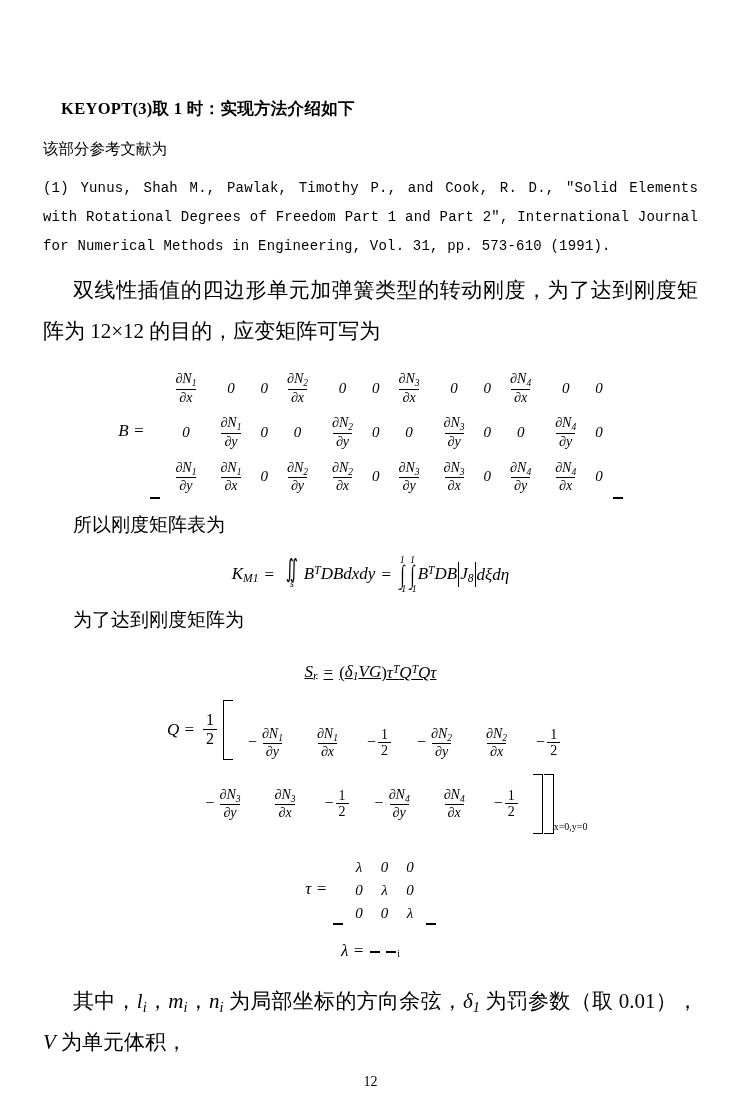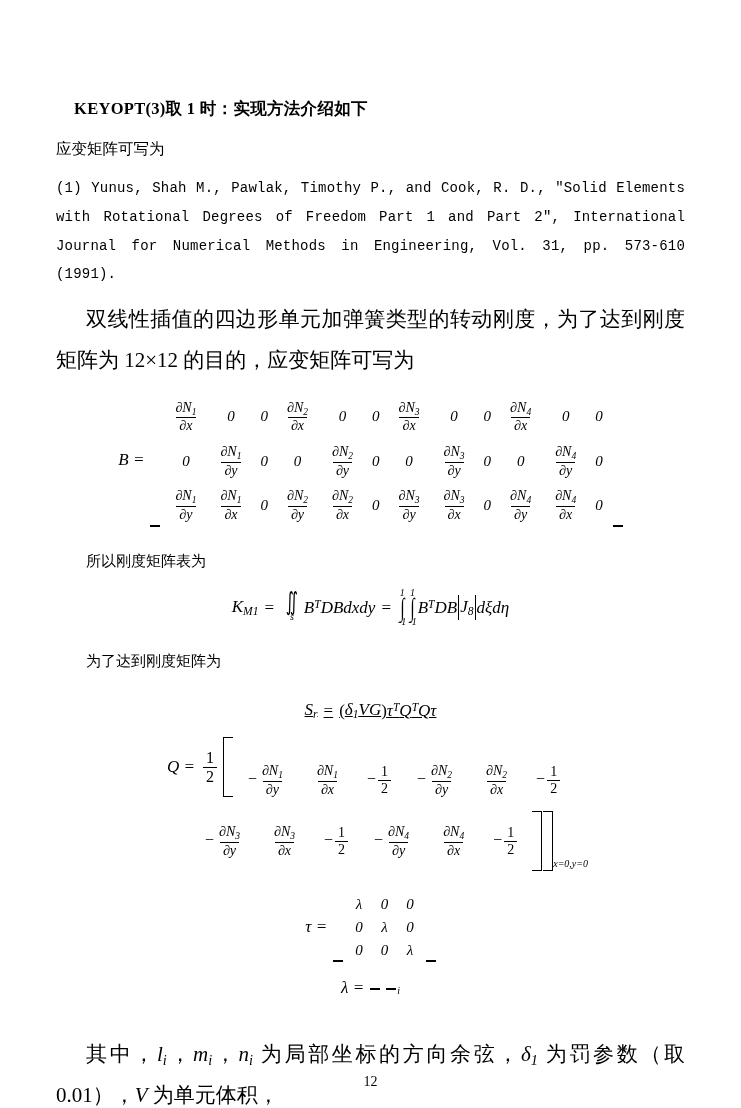--- a/index.html
+++ b/index.html
@@ -14,21 +14,21 @@
     font-family: "Liberation Serif", serif;
     color: #000000;
     overflow: hidden;
   }
   .page {
     position: absolute;
     left: 0; top: 0;
     width: 741px;
     height: 1108px;
     box-sizing: border-box;
-    padding: 0 56px;
+    padding: 0 43px;
   }
   .heading {
     margin-top: 98px;
     font-family: "Liberation Serif", serif;
     font-weight: bold;
     font-size: 16.5px;
     letter-spacing: 0.3px;
     padding-left: 18px;
   }
   .para {
@@ -45,23 +45,23 @@
     letter-spacing: 0.2px;
   }
   .body-cn {
     font-size: 21px;
     line-height: 1.95;
     margin-top: 10px;
     text-align: justify;
     text-indent: 30px;
   }
   .body-cn-noindent {
-    font-size: 15px;
+    font-size: 19px;
     line-height: 1.9;
-    margin-top: 20px;
+    margin-top: 8px;
     text-indent: 30px;
   }
   
   .math { font-family: "Liberation Serif", serif; font-style: italic; }
   .frac {
     display: inline-flex;
     flex-direction: column;
     align-items: center;
     vertical-align: middle;
     font-style: italic;
@@ -155,33 +155,32 @@
   .pagenum {
     position: absolute;
     bottom: 18px;
     left: 0;
     width: 741px;
     text-align: center;
     font-size: 14px;
   }
   .small-sub-right {
     font-size: 10px;
-    font-style: italic;
     align-self: flex-end;
     padding-bottom: 2px;
   }
 </style>
 </head>
 <body>
 
 <div class="page">
 
   <div class="heading">KEYOPT(3)取 1 时：实现方法介绍如下</div>
 
-  <div class="para">应变矩阵可写为</div>
+  <div class="para">该部分参考文献为</div>
 
   <div class="mono-ref">(1) Yunus, Shah M., Pawlak, Timothy P., and Cook, R. D., "Solid Elements with Rotational Degrees of Freedom Part 1 and Part 2", International Journal for Numerical Methods in Engineering, Vol. 31, pp. 573-610 (1991).</div>
 
   <div class="body-cn">双线性插值的四边形单元加弹簧类型的转动刚度，为了达到刚度矩阵为 12×12 的目的，应变矩阵可写为</div>
 
   <div class="bmatrix-wrap">
     <span class="bmatrix-label">B =</span>
     <span class="bracket">
       <span class="bk-l"></span>
       <table class="mtx">
@@ -420,18 +419,18 @@
 
   <div class="bmatrix-wrap" style="margin-top:16px;">
     <span class="bmatrix-label">λ =</span>
     <span class="bracket">
       <span class="bk-l"></span>
       <span class="bk-r"></span>
     </span>
     <span class="small-sub-right" style="padding-bottom:4px;margin-left:1px;">i</span>
   </div>
 
-  <div class="body-cn" style="margin-top:34px;">
+  <div class="body-cn" style="margin-top:18px;">
     其中，<span class="math">l<span class="sub">i</span></span>，<span class="math">m<span class="sub">i</span></span>，<span class="math">n<span class="sub">i</span></span> 为局部坐标的方向余弦，<span class="math">δ</span><span class="sub">1</span> 为罚参数（取 0.01），<span class="math">V</span> 为单元体积，
   </div>
 
   <div class="pagenum">12</div>
 </div>
 
 </body></html>

